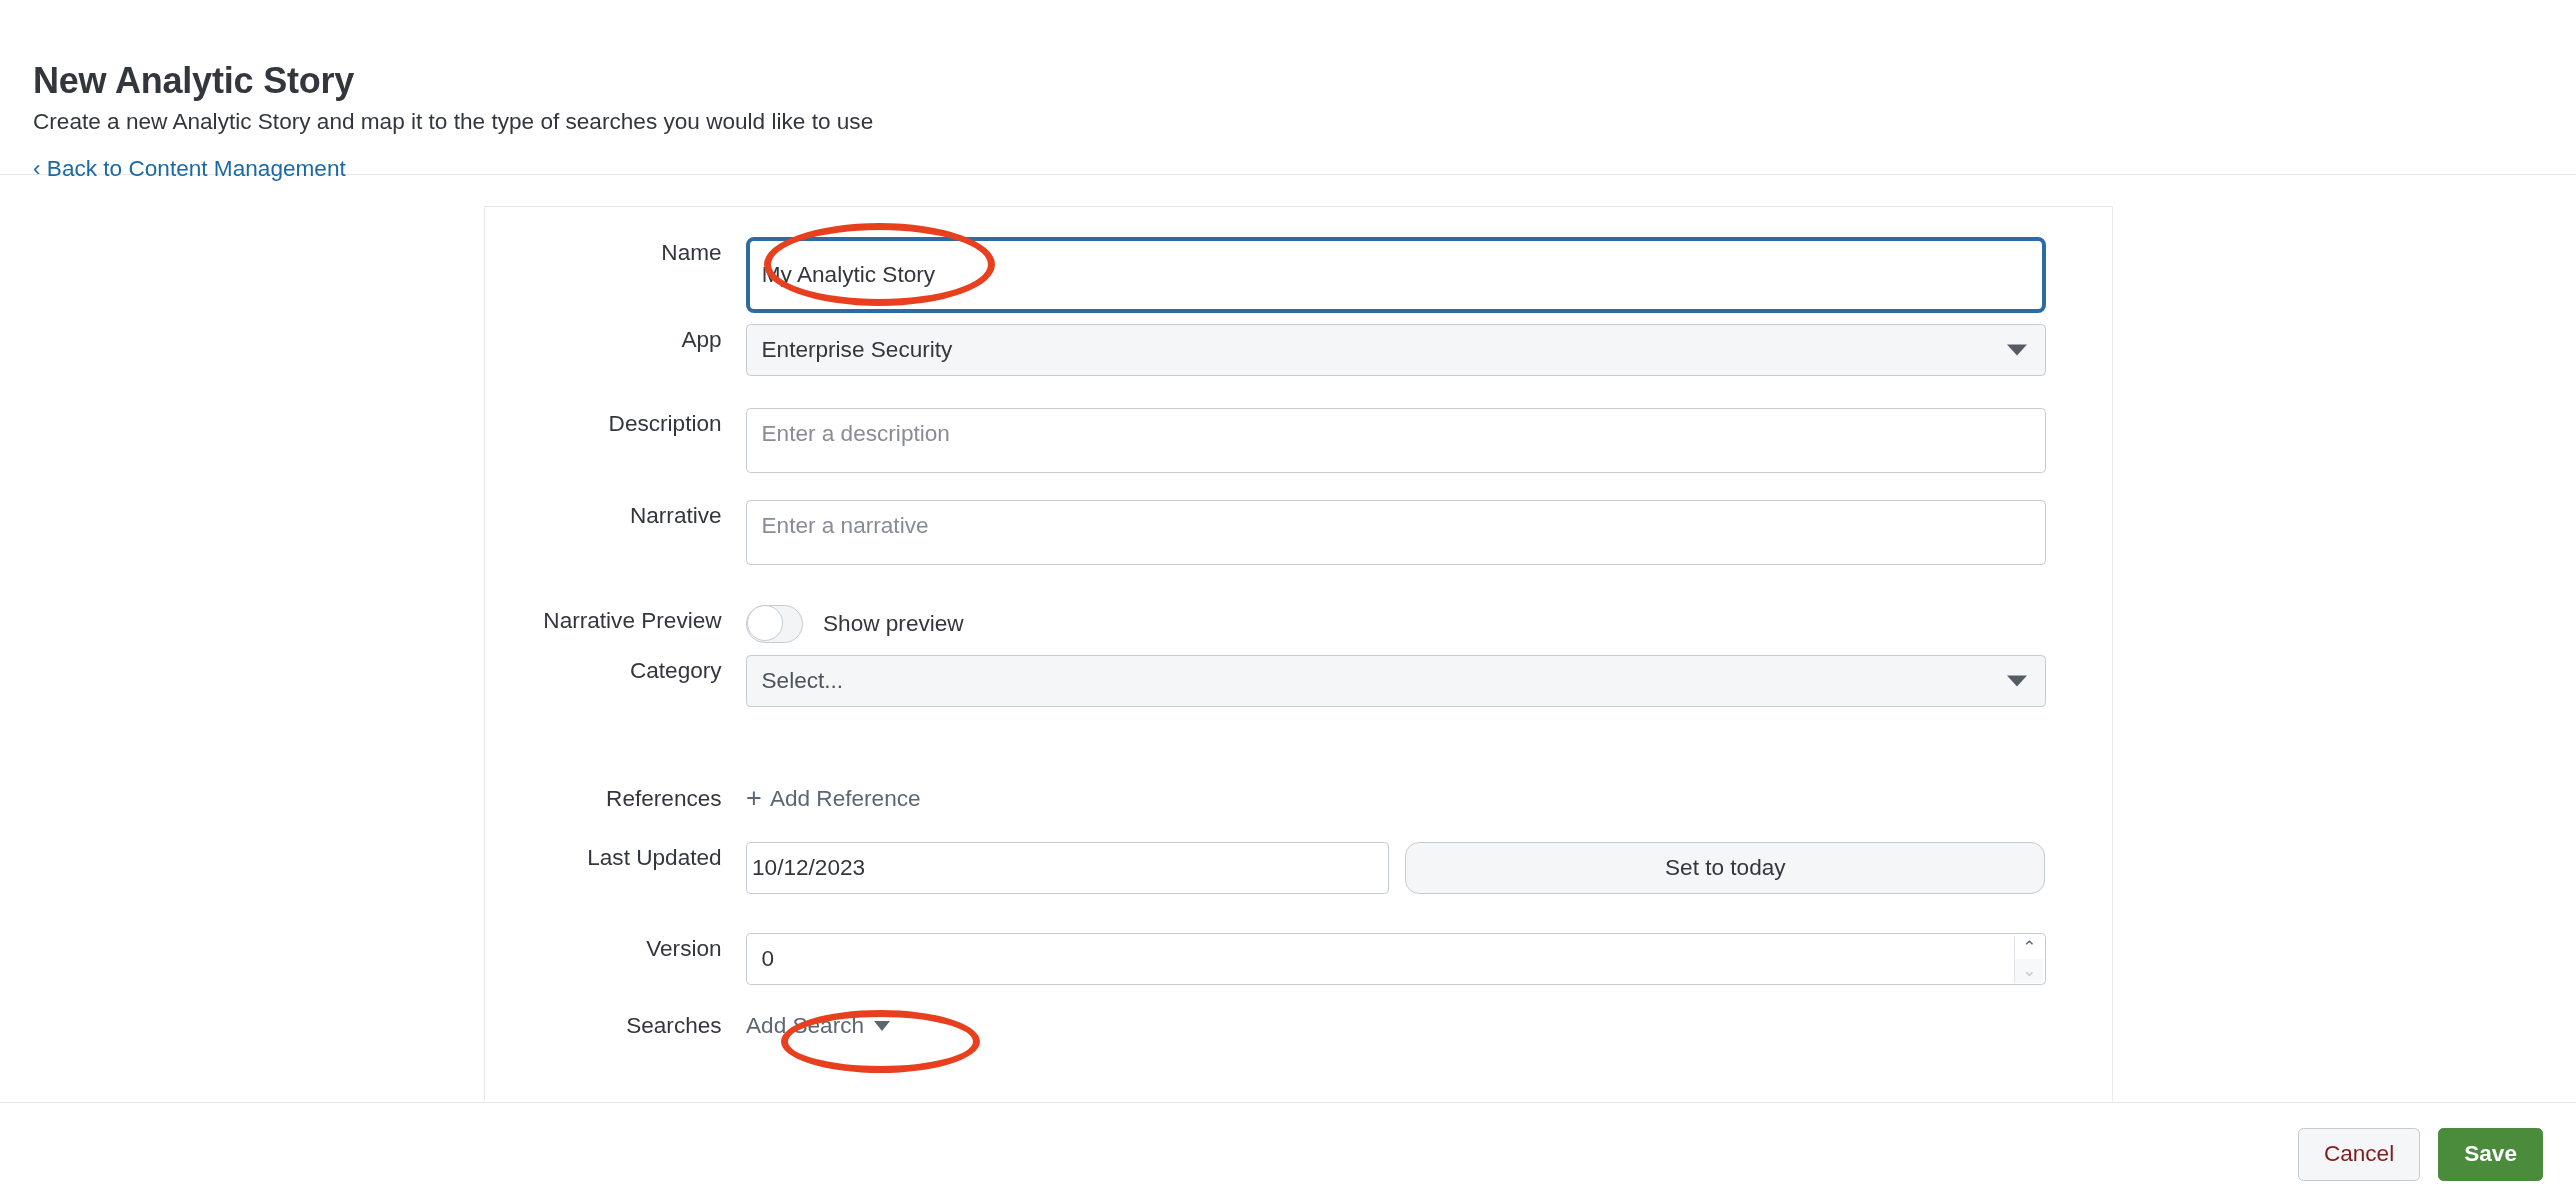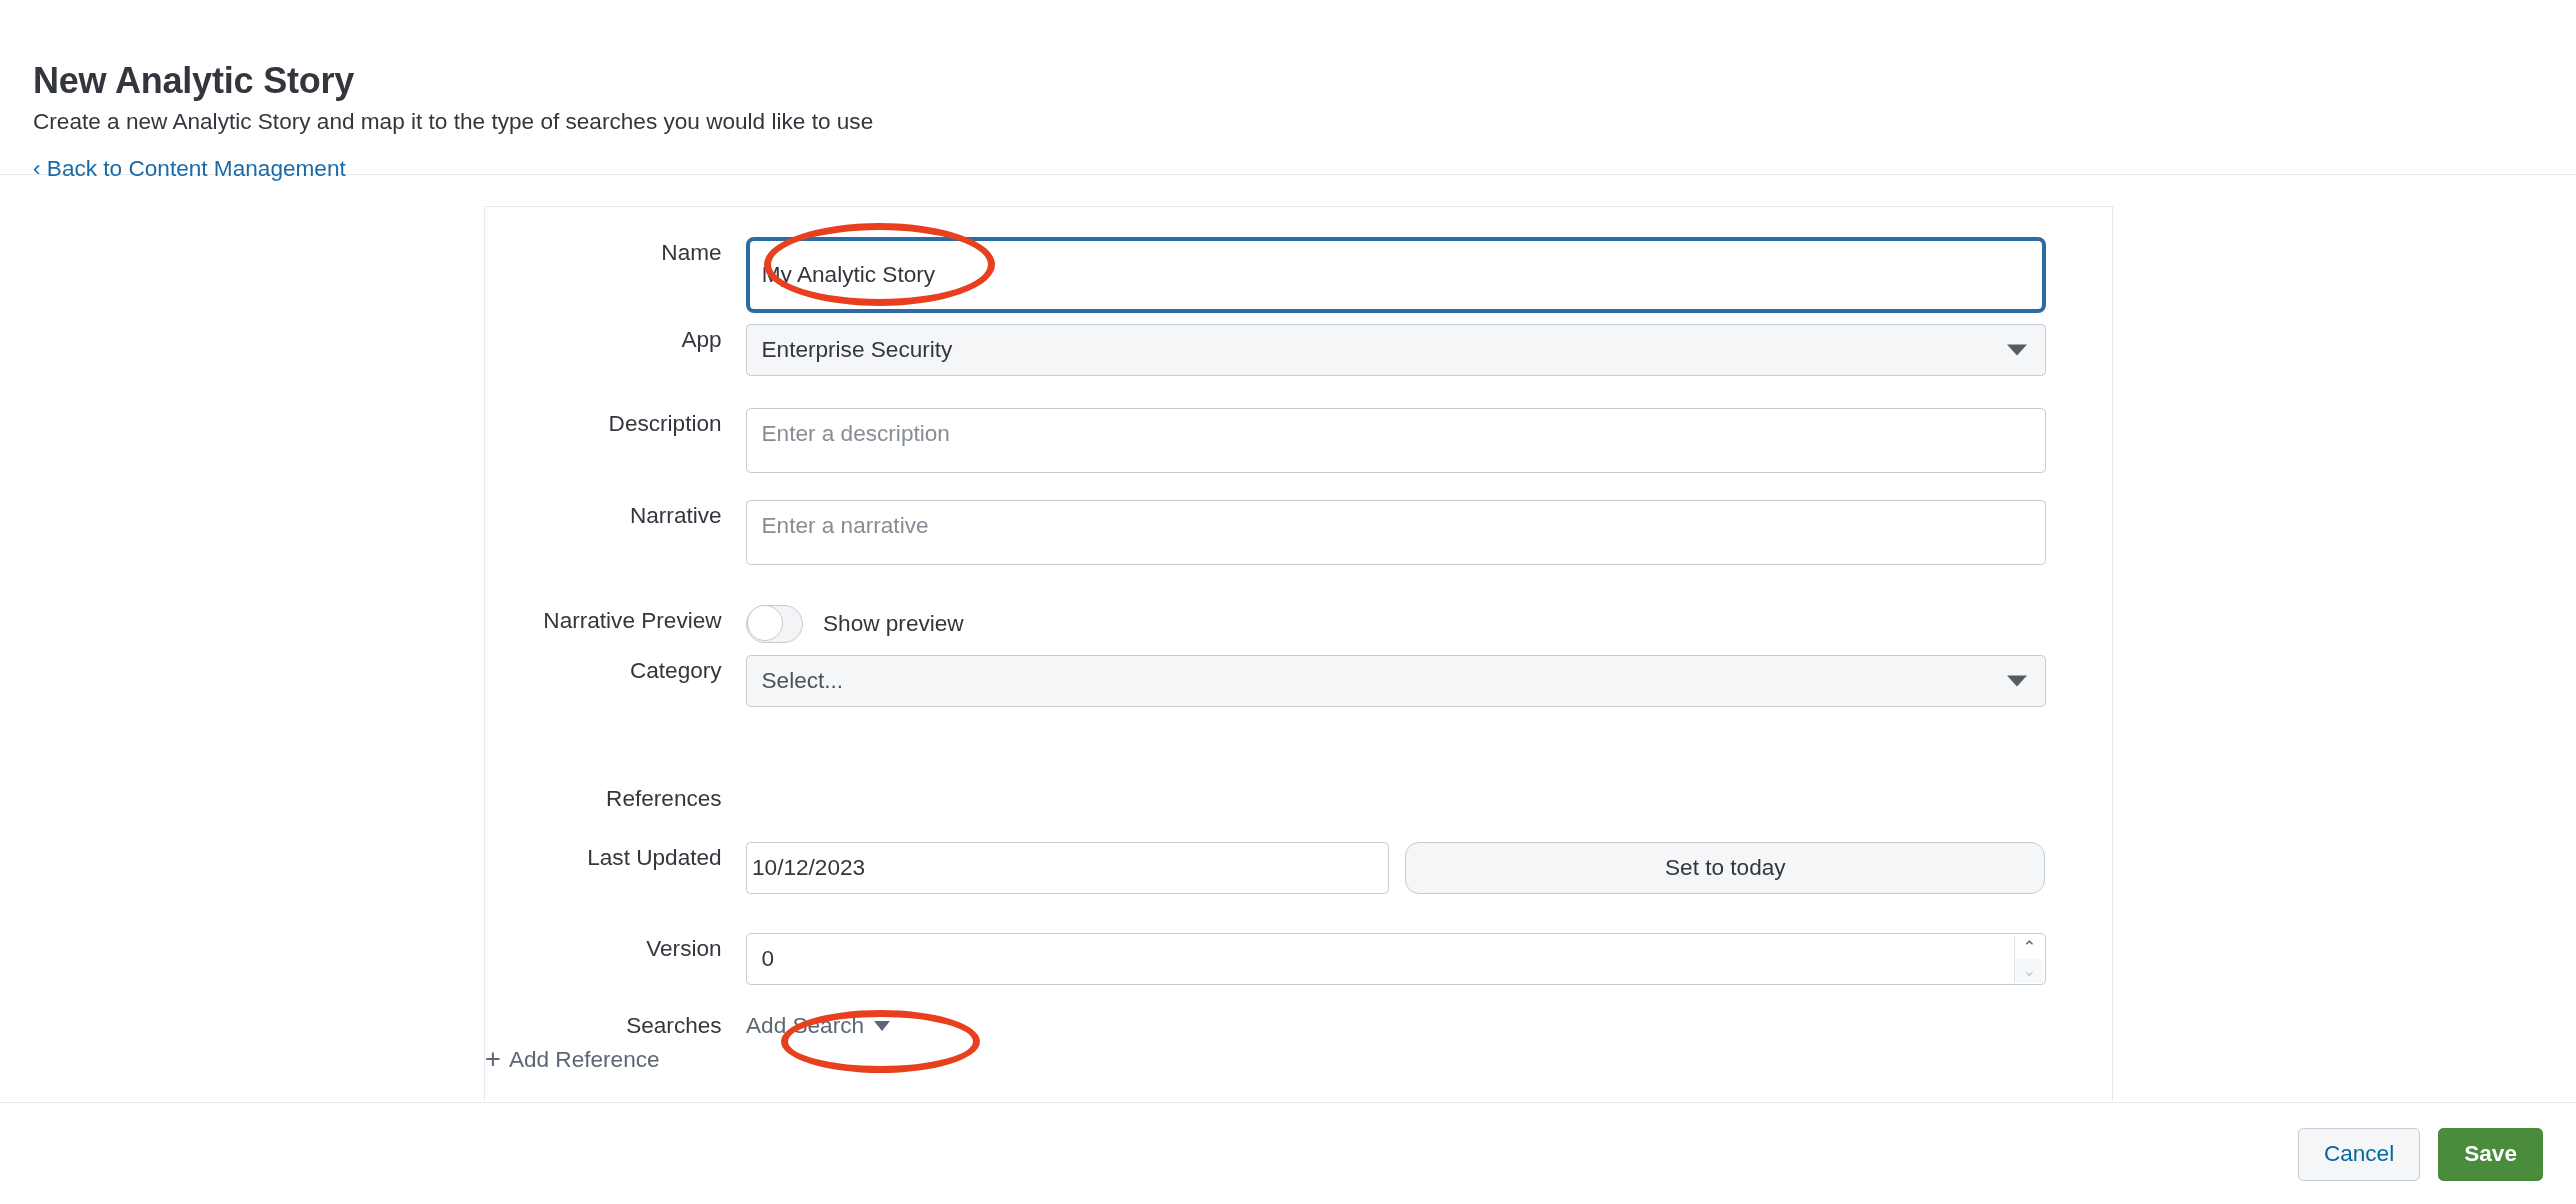--- a/index.html
+++ b/index.html
@@ -339,21 +339,21 @@
     font-family: "Liberation Sans", sans-serif;
     font-size: 22.6px;
     border-radius: 5.4px;
     cursor: pointer;
     height: 53px;
     padding: 0 25px;
   }
   .btn-cancel {
     background: #f4f6f8;
     border: 1.8px solid #c3cbd4;
-    color: #0369a1;
+    color: #7f1d1d;
     min-width: 116px;
   }
   .btn-save {
     background: #4a8b3c;
     border: 1.8px solid #4a8b3c;
     color: #ffffff;
     font-weight: bold;
     margin-left: 18px;
     min-width: 102px;
   }
@@ -421,21 +421,21 @@
       <div class="form-row" style="top:448px;">
         <div class="field-label">Category</div>
         <div class="field-control">
           <div class="dropdown placeholder-style">
             <span>Select...</span>
             <span class="dd-caret"></span>
           </div>
         </div>
       </div>
 
-      <div class="form-row" style="top:576px;flex-direction:column;">
+      <div class="form-row" style="top:576px;">
         <div class="field-label">References</div>
         <div class="field-control">
           <div class="link-action">
             <span class="plus">+</span>
             <span>Add Reference</span>
           </div>
         </div>
       </div>
 
       <div class="form-row" style="top:635px;">

